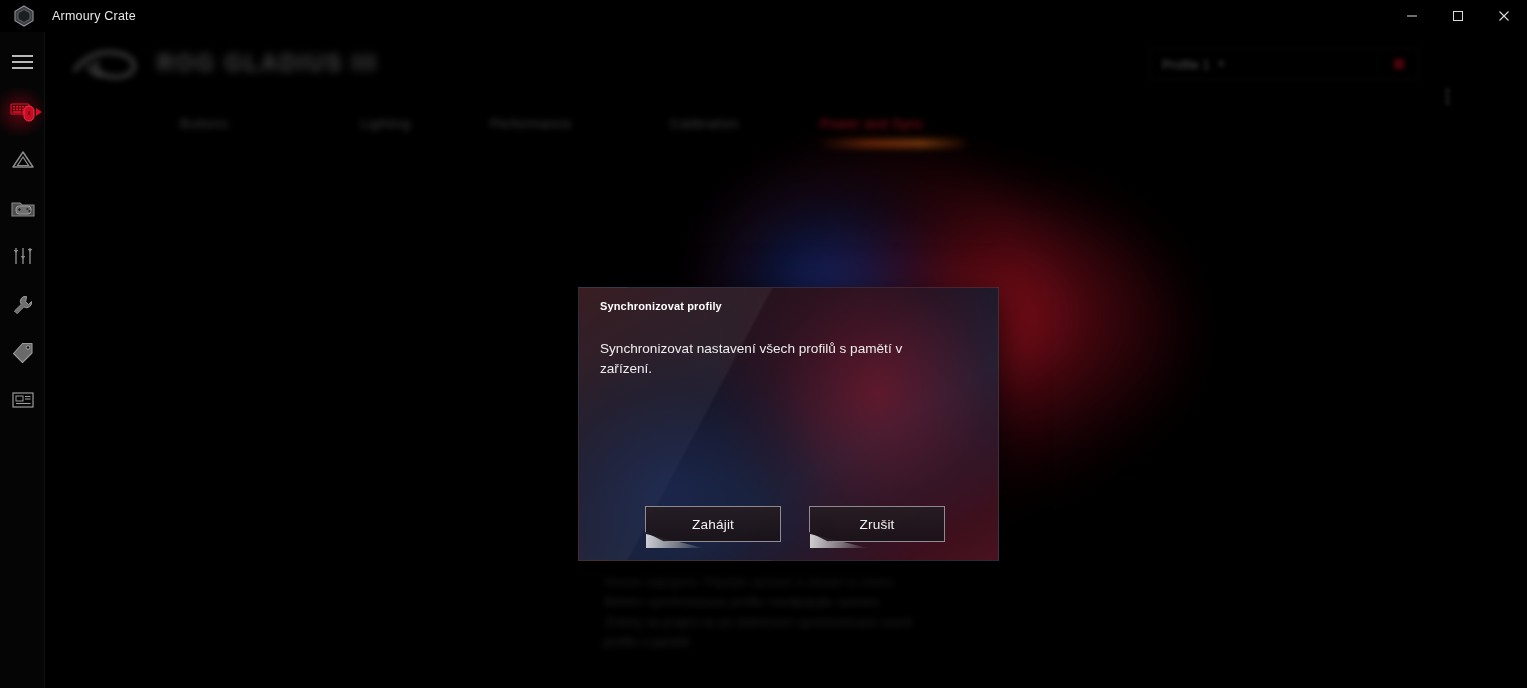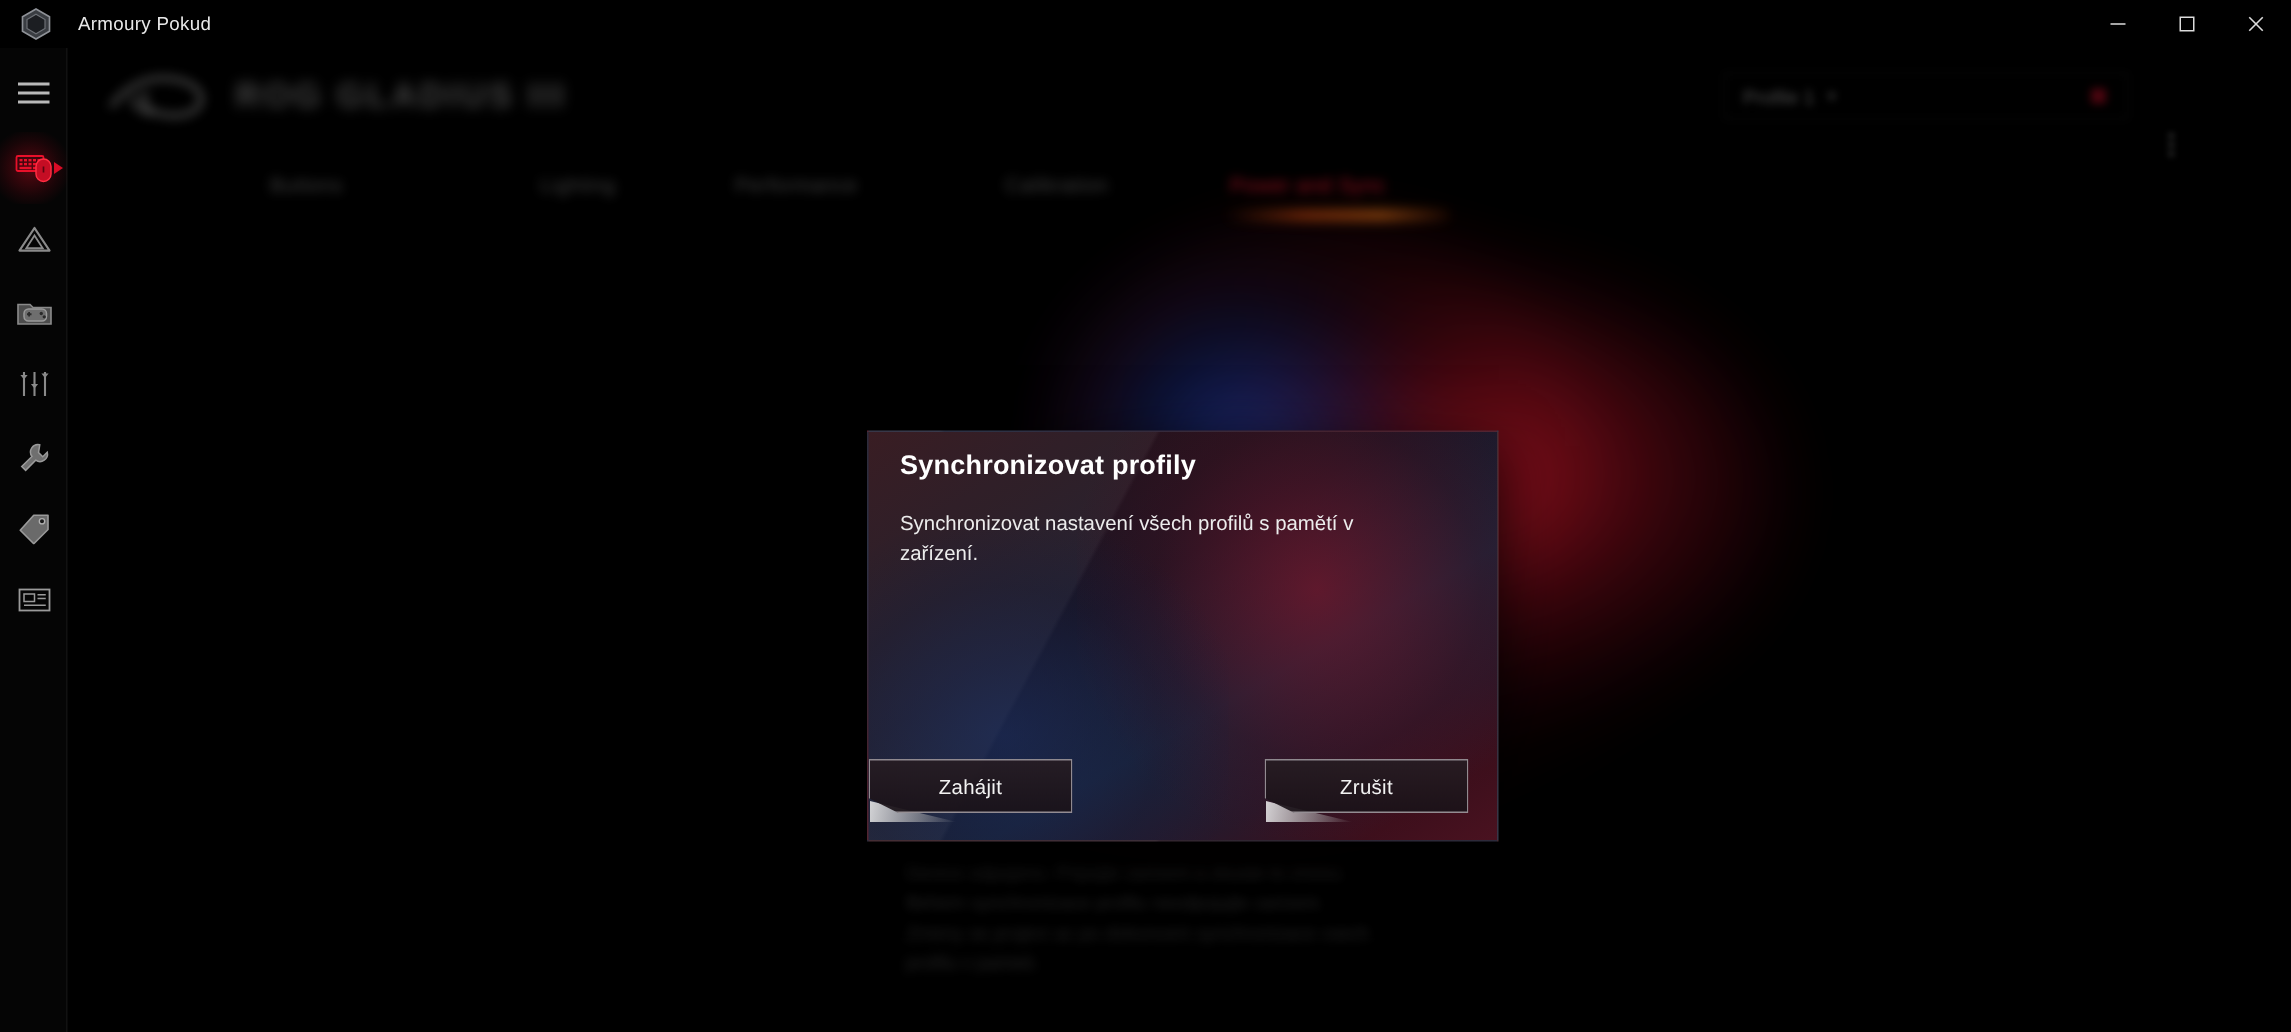--- a/index.html
+++ b/index.html
@@ -260,39 +260,39 @@
     position:absolute; left:-60px; bottom:-70px;
     width:300px; height:280px;
     background:radial-gradient(ellipse at 50% 50%, rgba(26,46,98,.55) 0%, rgba(16,28,62,.26) 50%, rgba(0,0,0,0) 76%);
     pointer-events:none;
   }
   .dlg-inner { position:relative; z-index:2; height:100%; }
 
   .dlg-title {
     position:absolute; left:21px; top:12px;
     color:#ffffff;
-    font-size:18px;
+    font-size:11px;
     font-weight:bold;
     letter-spacing:.15px;
   }
   .dlg-body {
     position:absolute; left:21px; top:51px;
     width:345px;
   }
   .dlg-p {
     color:#ececec;
     font-size:13.6px;
     line-height:20px;
   }
   .dlg-p + .dlg-p { margin-top:20px; }
 
   .dlg-actions {
-    position:absolute; left:0; bottom:18px;
+    position:absolute; left:16px; bottom:18px;
     width:421px;
-    display:flex; justify-content:space-between;
+    display:flex; justify-content:center;
     gap:28px;
     padding-right:21px;
   }
   .rog-btn {
     position:relative;
     width:136px; height:36px;
   }
   .rog-btn .face {
     position:absolute; inset:0;
     border:1px solid rgba(215,210,215,.62);
@@ -318,21 +318,21 @@
 
 <div id="app">
 
   <div class="titlebar">
     <div class="app-logo">
       <svg width="20" height="22" viewBox="0 0 20 22">
         <polygon points="10,1 19,6.2 19,15.8 10,21 1,15.8 1,6.2" fill="#3a3d42" stroke="#8e9197" stroke-width="1.1"></polygon>
         <polygon points="10,4.5 16,8 16,14 10,17.5 4,14 4,8" fill="#1c1e22" stroke="#6d7076" stroke-width=".8"></polygon>
       </svg>
     </div>
-    <div class="app-title">Armoury Pokud</div>
+    <div class="app-title">Armoury Crate</div>
 
     <div class="win-ctrls">
       <div class="win-btn">
         <svg width="12" height="12" viewBox="0 0 12 12">
           <line x1="1" y1="6" x2="11" y2="6" stroke="#dcdcdc" stroke-width="1"></line>
         </svg>
       </div>
       <div class="win-btn">
         <svg width="12" height="12" viewBox="0 0 12 12">
           <rect x="1.5" y="1.5" width="9" height="9" fill="none" stroke="#dcdcdc" stroke-width="1"></rect>

